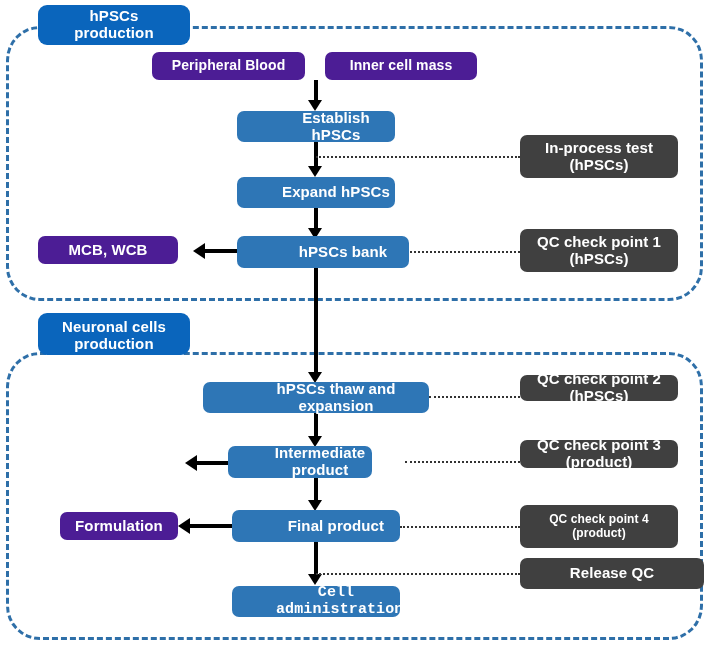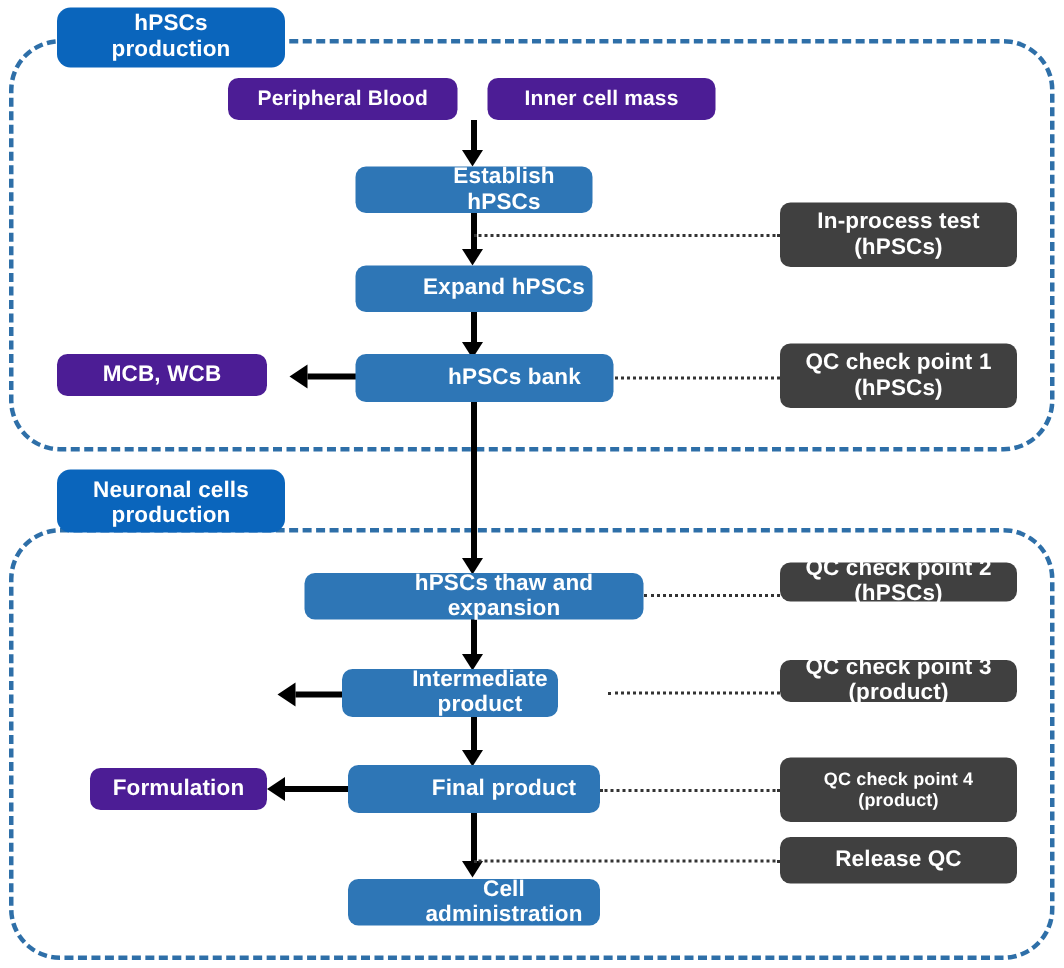--- a/index.html
+++ b/index.html
@@ -214,21 +214,21 @@
     <span class="txt">Final product</span>
   </div>
 
   <div class="node orange" style="left:520px; top:505px; width:158px; height:43px; font-size:12px;">
     <span class="txt">
       <span>QC check point 4</span><br>
       <span>(product)</span>
     </span>
   </div>
 
-  <div class="node orange" style="left:520px; top:558px; width:158px; height:31px; font-size:15px;">
+  <div class="node orange" style="left:520px; top:558px; width:184px; height:31px; font-size:15px;">
     <span class="txt">Release QC</span>
   </div>
 
-  <div class="node blue" style="left:232px; top:586px; width:168px; height:31px; font-size:15px;">
+  <div class="node blue" style="left:232px; top:586px; width:168px; height:31px; font-size:15px;font-family:Liberation Mono, monospace;">
     <span class="txt">Cell administration</span>
   </div>
 
 </div>
 
 </body></html>

